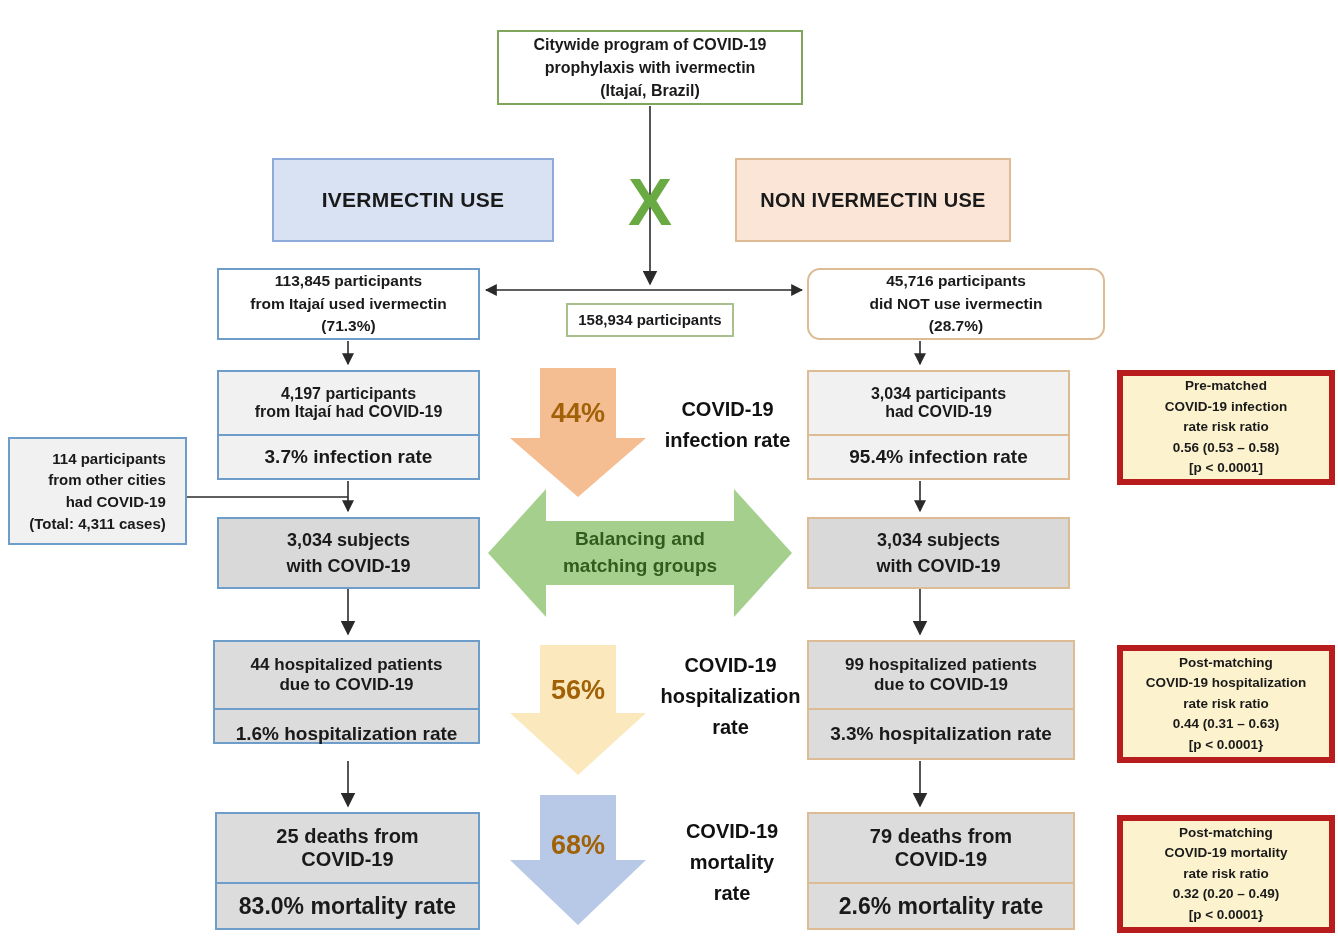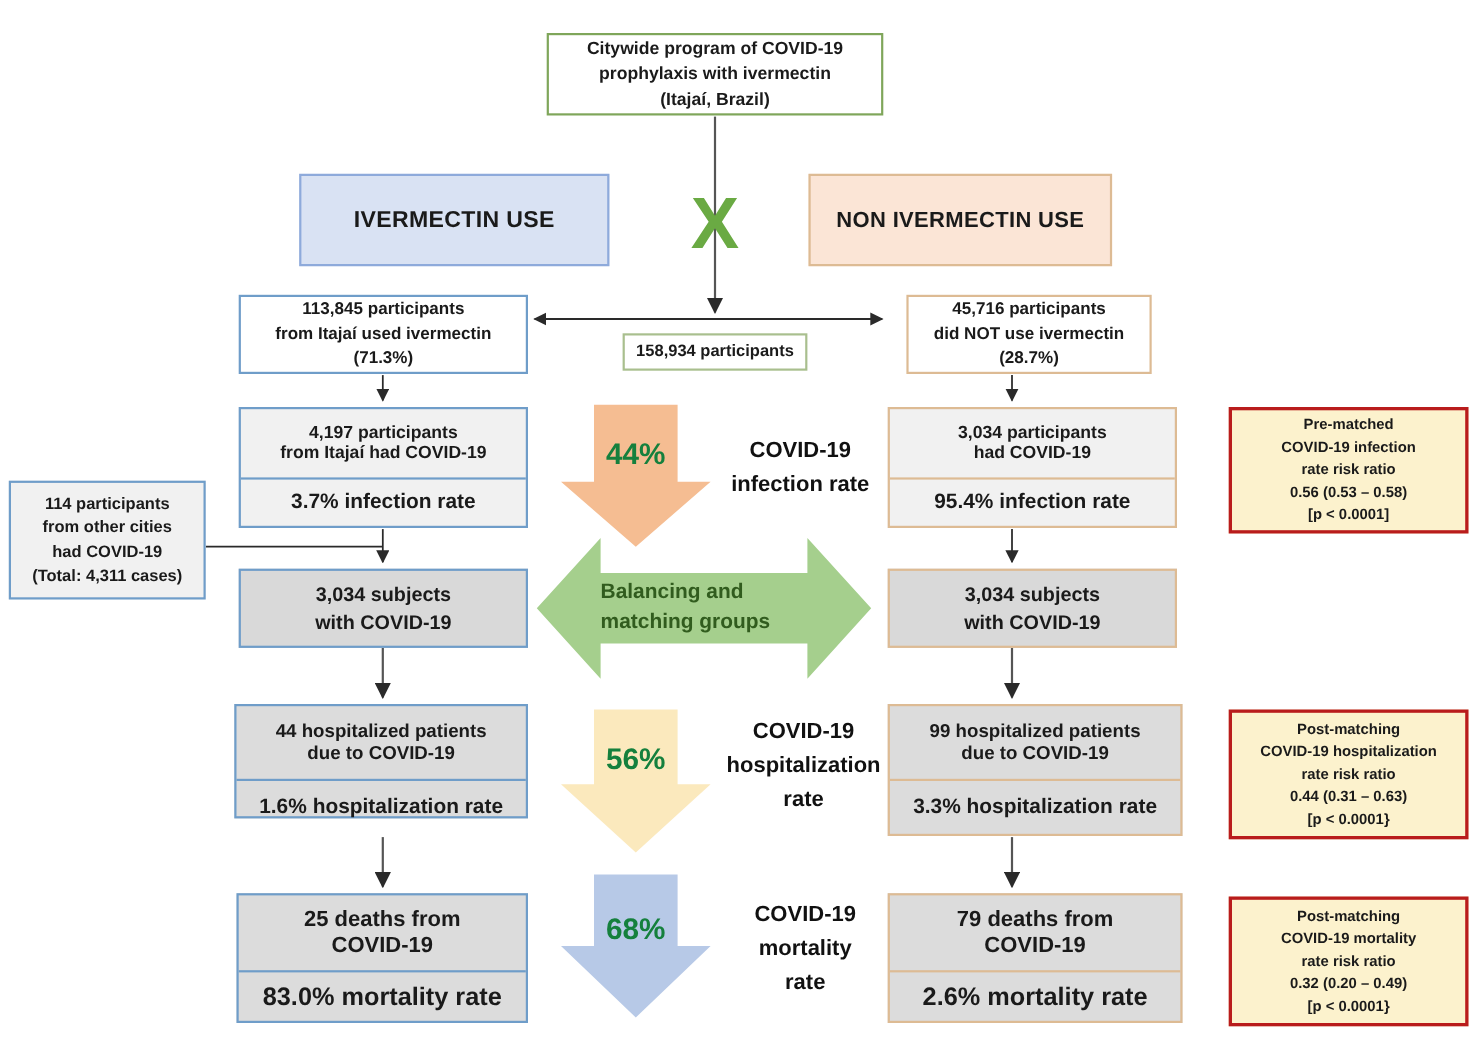--- a/index.html
+++ b/index.html
@@ -23,35 +23,35 @@
   .b-sage{border:2px solid #a9bf8e;background:#ffffff;}
   .b-blue{border:2px solid #6f9dc9;}
   .b-tan{border:2px solid #ddbb94;}
   .bg-white{background:#ffffff;}
   .bg-lgray{background:#f1f1f1;}
   .bg-gray{background:#d9d9d9;}
   .bg-mgray{background:#dcdcdc;}
   .hdr-left{background:#d9e2f3;border:2px solid #8eaadb;font-size:21px;letter-spacing:.3px;}
   .hdr-right{background:#fbe5d6;border:2px solid #ddbb94;font-size:20px;letter-spacing:.3px;}
   .yellowbox{
-    background:#fcf2cd;border:3px solid #b91c1c;font-size:13.5px;line-height:1.52;
+    background:#fcf2cd;border:6px solid #b91c1c;font-size:13.5px;line-height:1.52;
   }
   .x-mark{
     font-size:66px;font-weight:700;color:#6aaa43;line-height:1;
     display:flex;align-items:center;justify-content:center;
   }
   .pct{
-    position:absolute;text-align:center;font-weight:700;font-size:27px;color:#15803d;
+    position:absolute;text-align:center;font-weight:700;font-size:27px;color:#a16207;
   }
   .sidelabel{
     position:absolute;text-align:center;font-weight:700;font-size:20px;
     white-space:pre-line;line-height:1.55;color:#111;
   }
   .balance-label{
-    position:absolute;text-align:left;font-weight:700;font-size:19px;
+    position:absolute;text-align:center;font-weight:700;font-size:19px;
     white-space:pre-line;line-height:1.4;color:#315c1e;
   }
   svg{position:absolute;left:0;top:0;}
 </style>
 </head>
 <body>
 
 <div id="canvas">
 
   <svg width="1338" height="950">
@@ -89,21 +89,21 @@
 (Itajaí, Brazil)</div>
 
   <div class="box hdr-left" style="left:272px;top:158px;width:282px;height:84px;">IVERMECTIN USE</div>
   <div class="abs x-mark" style="left:608px;top:160px;width:84px;height:84px;">X</div>
   <div class="box hdr-right" style="left:735px;top:158px;width:276px;height:84px;">NON IVERMECTIN USE</div>
 
   <div class="box b-blue bg-white" style="left:217px;top:268px;width:263px;height:72px;font-size:15.5px;">113,845 participants
 from Itajaí used ivermectin
 (71.3%)</div>
   <div class="box b-sage" style="left:566px;top:303px;width:168px;height:34px;font-size:15px;">158,934 participants</div>
-  <div class="box b-tan bg-white" style="left:824px;top:268px;width:223px;height:72px;font-size:15.5px;">45,716 participants
+  <div class="box b-tan bg-white" style="left:807px;top:268px;width:298px;height:72px;font-size:15.5px;border-radius:13px;">45,716 participants
 did NOT use ivermectin
 (28.7%)</div>
 
   <div class="cellbox b-blue bg-lgray" style="left:217px;top:370px;width:263px;height:110px;">
     <div class="cell" style="height:64px;font-size:16px;border-bottom:2px solid #6f9dc9;">4,197 participants
 from Itajaí had COVID-19</div>
     <div class="cell" style="height:42px;font-size:19px;">3.7% infection rate</div>
   </div>
   <div class="pct" style="left:520px;top:398px;width:116px;">44%</div>
   <div class="sidelabel" style="left:640px;top:394px;width:175px;">COVID-19
@@ -112,21 +112,21 @@
     <div class="cell" style="height:64px;font-size:16px;border-bottom:2px solid #ddbb94;">3,034 participants
 had COVID-19</div>
     <div class="cell" style="height:42px;font-size:19px;">95.4% infection rate</div>
   </div>
   <div class="box yellowbox" style="left:1117px;top:370px;width:218px;height:115px;">Pre-matched
 COVID-19 infection
 rate risk ratio
 0.56 (0.53 – 0.58)
 [p &lt; 0.0001]</div>
 
-  <div class="box b-blue bg-lgray" style="left:8px;top:437px;width:179px;height:108px;font-size:15px;">114 participants
+  <div class="box b-blue bg-lgray" style="left:8px;top:437px;width:179px;height:108px;font-size:15px;text-align:right;">114 participants
 from other cities
 had COVID-19
 (Total: 4,311 cases)</div>
 
   <div class="box b-blue bg-gray" style="left:217px;top:517px;width:263px;height:72px;font-size:18px;">3,034 subjects
 with COVID-19</div>
   <div class="balance-label" style="left:546px;top:526px;width:188px;">Balancing and
 matching groups</div>
   <div class="box b-tan bg-gray" style="left:807px;top:517px;width:263px;height:72px;font-size:18px;">3,034 subjects
 with COVID-19</div>

